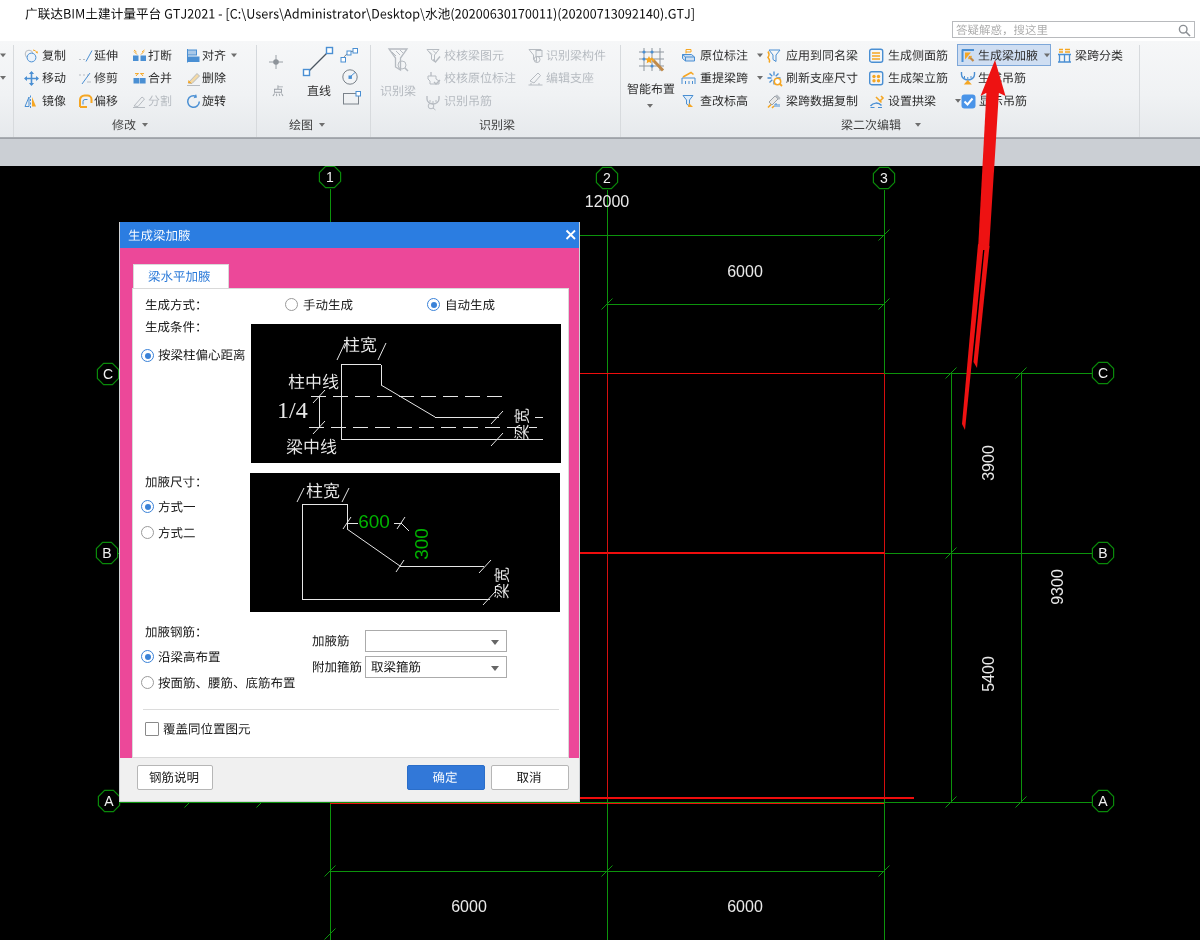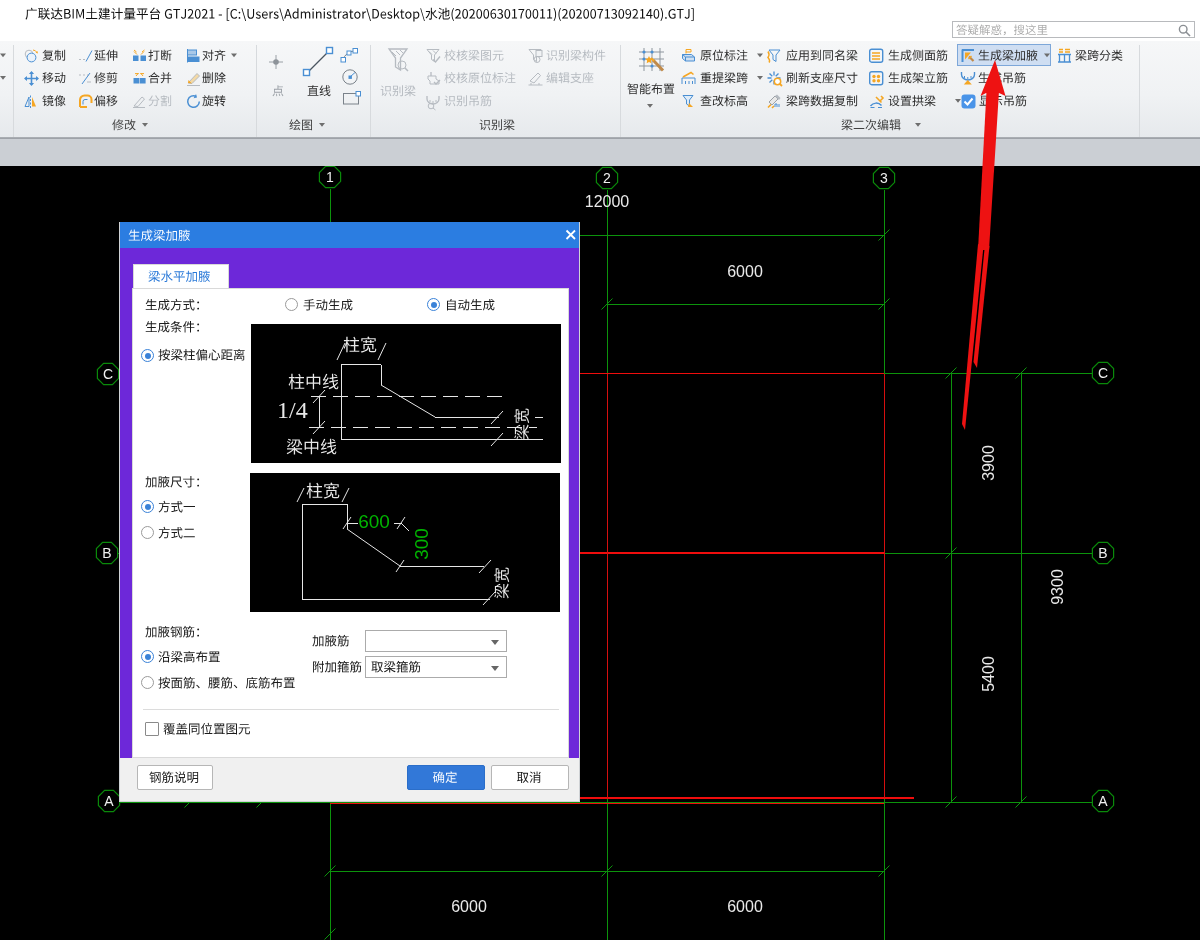--- a/index.html
+++ b/index.html
@@ -6,21 +6,21 @@
 #page{position:relative;width:1200px;height:940px}
 .abs{position:absolute}
 #titlebar{left:0;top:0;width:1200px;height:41px;background:#fff}
 #searchbox{left:952px;top:21px;width:243px;height:17px;background:#fff;border:1px solid #b8babd}
 #ribbon{left:0;top:41px;width:1200px;height:97px;background:linear-gradient(#f6f7f8 0%,#f0f2f4 55%,#e6e9ec 100%)}
 #ribbonline{left:0;top:137px;width:1200px;height:1px;background:#a9adb2}
 #greybar{left:0;top:138px;width:1200px;height:28px;background:#cbcfd4;border-top:1px solid #9ea2a8}
 #canvas{left:0;top:166px;width:1200px;height:774px;background:#000}
 .sep{position:absolute;top:4px;width:1px;height:92px;background:#d7dadd}
 .hibox{position:absolute;left:957px;top:3px;width:94px;height:22px;background:#cfdef2;border:1px solid #7da7d9}
-#dialog{left:119px;top:222px;width:461px;height:580px;background:#6d28d9;border:1px solid #cfd2d5;border-top:none}
+#dialog{left:119px;top:222px;width:461px;height:580px;background:#ec4899;border:1px solid #cfd2d5;border-top:none}
 #dtitle{left:0;top:0;width:459px;height:26px;background:#2b7de1}
 #dtab{left:13px;top:42px;width:96px;height:25px;background:#fff;border:1px solid #d9d9d9;border-bottom:none}
 #dpanel{left:12px;top:66px;width:437px;height:470px;background:#fff;border:1px solid #d9d9d9}
 #dfooter{left:0;top:536px;width:459px;height:43px;background:#f0f0f0}
 .btn{position:absolute;height:25px;background:#fff;border:1px solid #b6b6b6;border-radius:2px}
 #btnok{left:287px;top:543px;width:78px;height:25px;background:#3278d8;border:1px solid #2b6ec9;border-radius:2px}
 .radio{position:absolute;width:13px;height:13px;border-radius:50%;background:#fff;border:1px solid #9a9a9a}
 .radio.sel{border:1px solid #3a82d8}
 .radio.sel::after{content:"";position:absolute;left:2.5px;top:2.5px;width:6px;height:6px;border-radius:50%;background:#3a82d8}
 .combo{position:absolute;width:142px;height:22px;background:#fff;border:1px solid #ababab}

